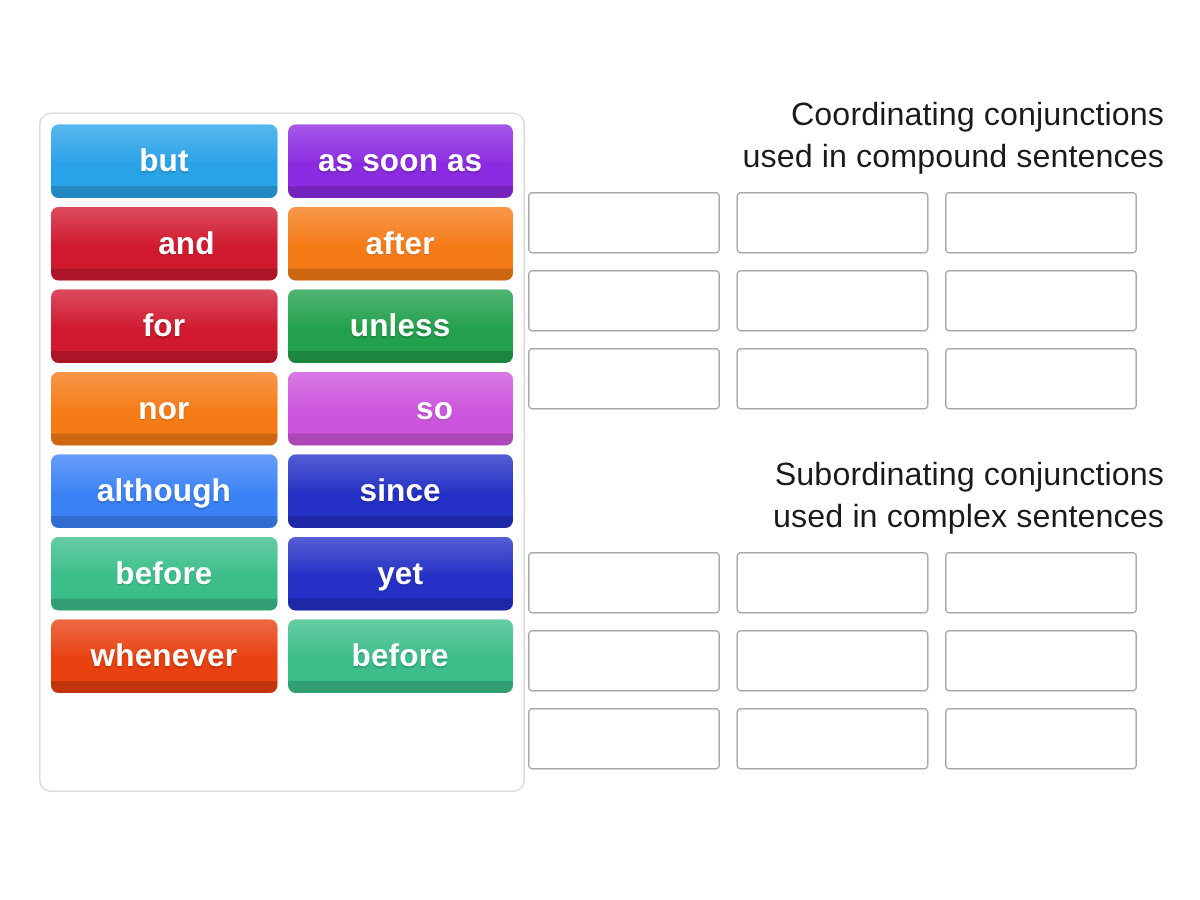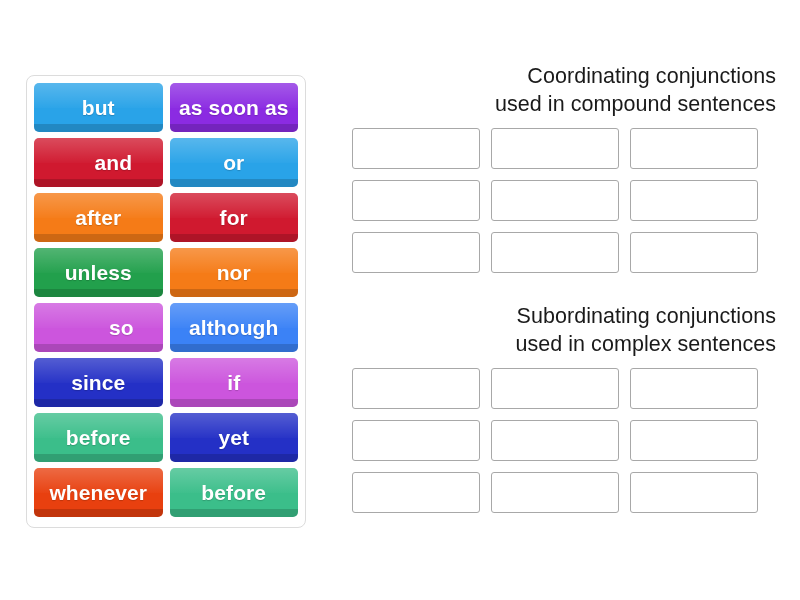--- a/index.html
+++ b/index.html
@@ -21,21 +21,21 @@
     left: 0; top: 0;
     width: 800px;
     height: 600px;
   }
 
   
   .tile-panel {
     position: absolute;
     left: 26px;
     top: 75px;
-    width: 280px;
+    width: 324px;
     height: 453px;
     background: #ffffff;
     border: 1px solid #dcdcdc;
     border-radius: 8px;
     box-sizing: border-box;
     padding: 7px 7px;
   }
   .tile-grid {
     display: grid;
     grid-template-columns: 1fr 1fr;
@@ -128,46 +128,40 @@
     <div class="tile-grid" id="tile-grid">
         <div class="tile" style="background: rgb(41, 163, 232);">
           <span>but</span>
         </div>
         <div class="tile" style="background: rgb(139, 43, 226);">
           <span>as soon as</span>
         </div>
         <div class="tile" style="background: rgb(208, 25, 47); padding-left: 30px;">
           <span>and</span>
         </div>
-        <div class="tile" style="background: rgb(41, 163, 232);">
-          <span>or</span>
-        </div>
         <div class="tile" style="background: rgb(245, 123, 23);">
           <span>after</span>
         </div>
         <div class="tile" style="background: rgb(208, 25, 47);">
           <span>for</span>
         </div>
         <div class="tile" style="background: rgb(34, 160, 76);">
           <span>unless</span>
         </div>
         <div class="tile" style="background: rgb(245, 123, 23);">
           <span>nor</span>
         </div>
         <div class="tile" style="background: rgb(204, 85, 221); padding-left: 46px;">
           <span>so</span>
         </div>
         <div class="tile" style="background: #3b82f6;">
           <span>although</span>
         </div>
         <div class="tile" style="background: rgb(36, 48, 198);">
           <span>since</span>
-        </div>
-        <div class="tile" style="background: rgb(204, 85, 221);">
-          <span>if</span>
         </div>
         <div class="tile" style="background: rgb(59, 190, 138);">
           <span>before</span>
         </div>
         <div class="tile" style="background: rgb(36, 48, 198);">
           <span>yet</span>
         </div>
         <div class="tile" style="background: rgb(232, 64, 15);">
           <span>whenever</span>
         </div>

